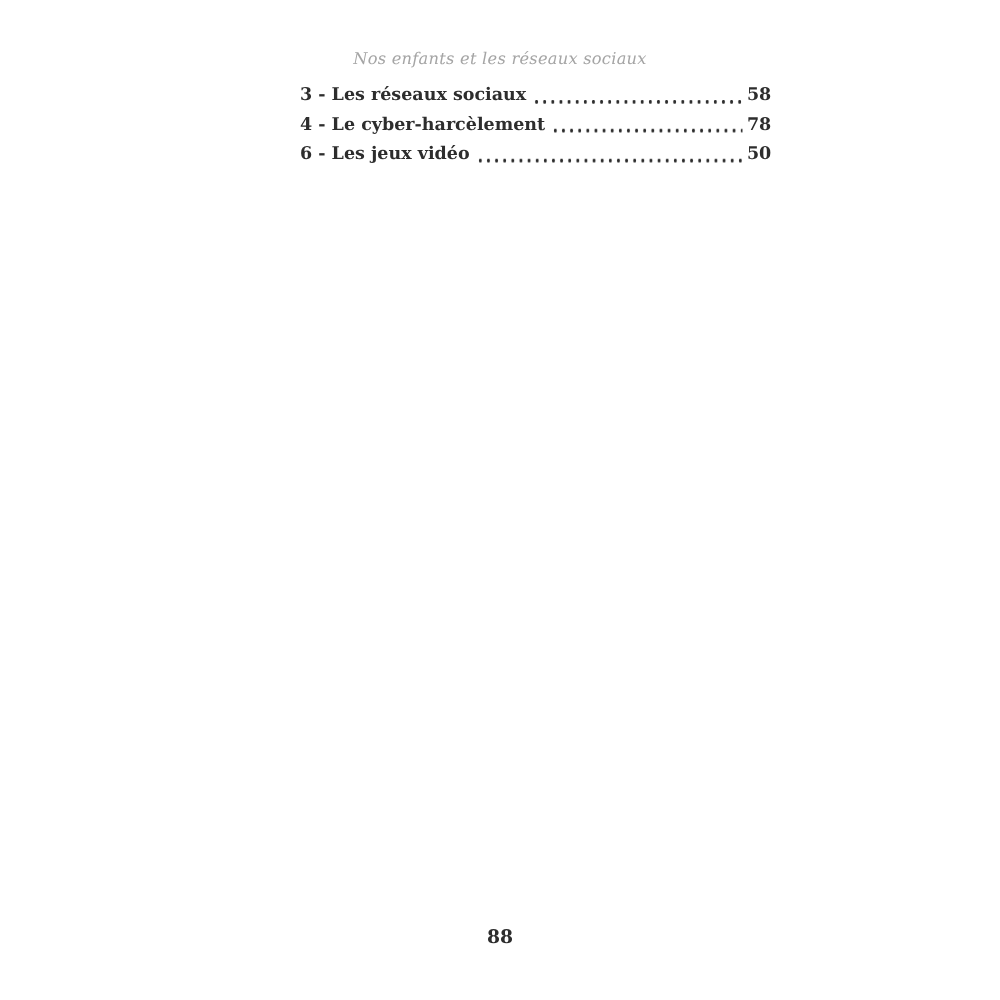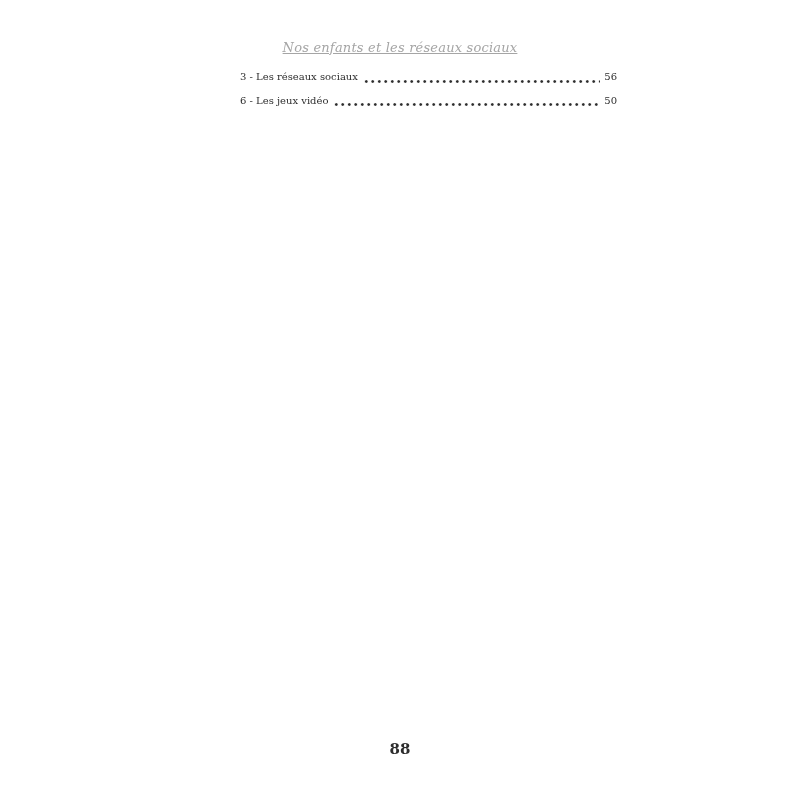--- a/index.html
+++ b/index.html
@@ -18,34 +18,33 @@
     position: absolute;
     top: 40px;
     left: 0;
     width: 100%;
     text-align: center;
     font-style: italic;
     font-size: 13px;
     font-weight: 400;
     letter-spacing: 0.2px;
     color: #a5a5a5;
-    text-decoration: underline;
   }
   .toc {
     position: absolute;
     left: 240px;
     top: 65px;
     width: 377px;
   }
   .toc-row {
     display: flex;
     align-items: flex-start;
     line-height: 23.5px;
-    font-size: 10px;
-    font-weight: 400;
+    font-size: 14px;
+    font-weight: 700;
     color: #2d2d2d;
     cursor: pointer;
   }
   .toc-label {
     flex: 0 0 auto;
     white-space: nowrap;
   }
   .leader {
     flex: 1 1 auto;
     min-width: 10px;
@@ -76,23 +75,28 @@
 <body>
 
 <div class="page">
 
   <div class="running-header">Nos enfants et les réseaux sociaux</div>
 
   <div class="toc" id="toc">
     <div class="toc-row">
       <span class="toc-label">3 - Les réseaux sociaux</span>
       <span class="leader"></span>
-      <span class="toc-page">56</span>
+      <span class="toc-page">58</span>
     </div>
 
+    <div class="toc-row">
+      <span class="toc-label">4 - Le cyber-harcèlement</span>
+      <span class="leader"></span>
+      <span class="toc-page">78</span>
+    </div>
 
     <div class="toc-row">
       <span class="toc-label">6 - Les jeux vidéo</span>
       <span class="leader"></span>
       <span class="toc-page">50</span>
     </div>
 
   </div>
 
   <div class="page-number">88</div>

